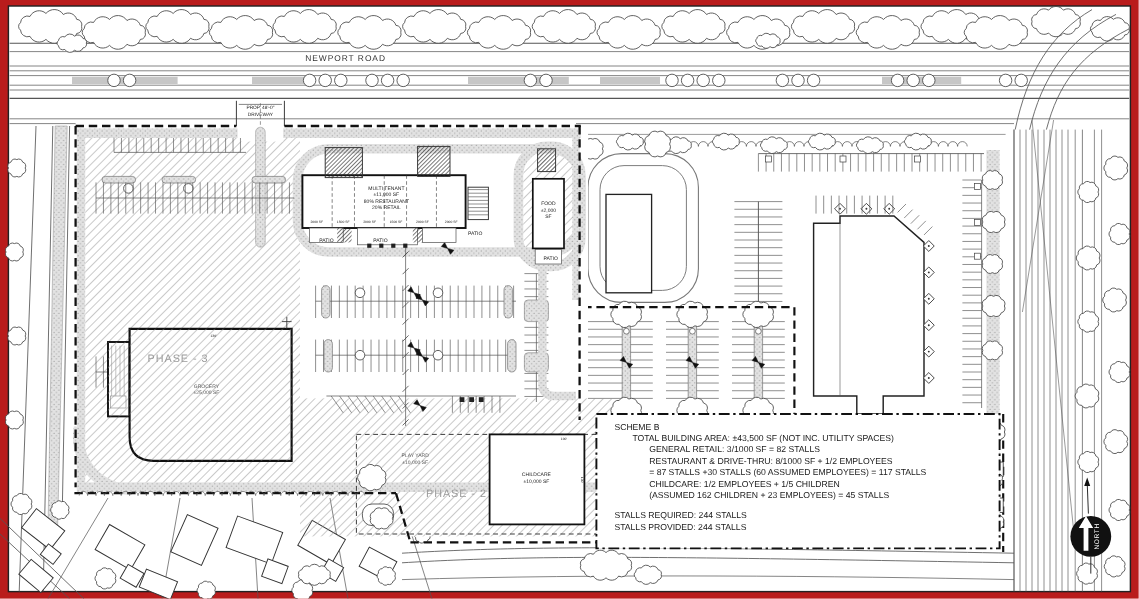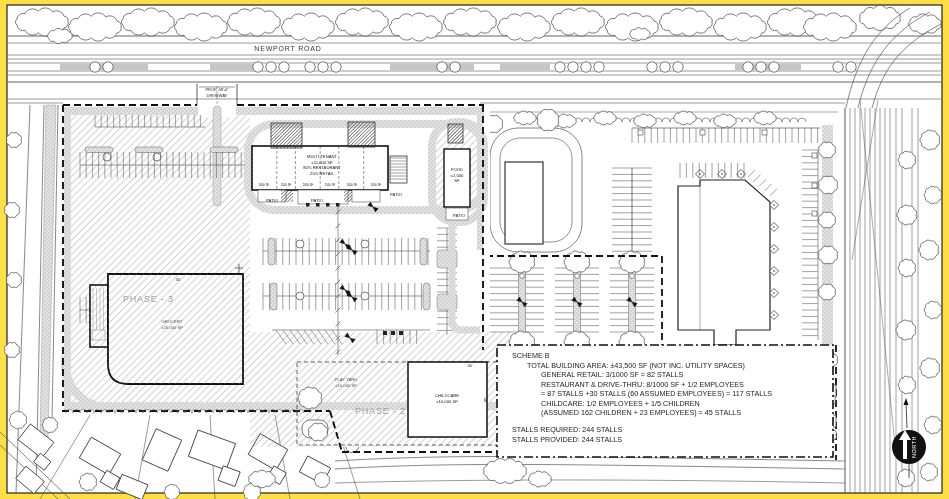--- a/index.html
+++ b/index.html
@@ -1,16 +1,16 @@
 <!DOCTYPE html>
 <html><head>
 <meta charset="utf-8">
 <style>
   html,body{margin:0;padding:0;background:#fff;}
-  #wrap{width:949px;height:499px;position:relative;overflow:hidden;background:#fde047;}
+  #wrap{width:949px;height:499px;position:relative;overflow:hidden;background:#b91c1c;}
   svg{display:block;}
   text{font-family:"Liberation Sans",sans-serif;fill:#222;}
   .tiny{font-size:4.2px;}
   .phase{font-size:9px;fill:#9b9b9b;letter-spacing:0.8px;}
   .scheme{font-size:7.2px;fill:#1a1a1a;}
   .road{font-size:7px;letter-spacing:0.8px;fill:#333;}
 </style>
 </head>
 <body>
 

